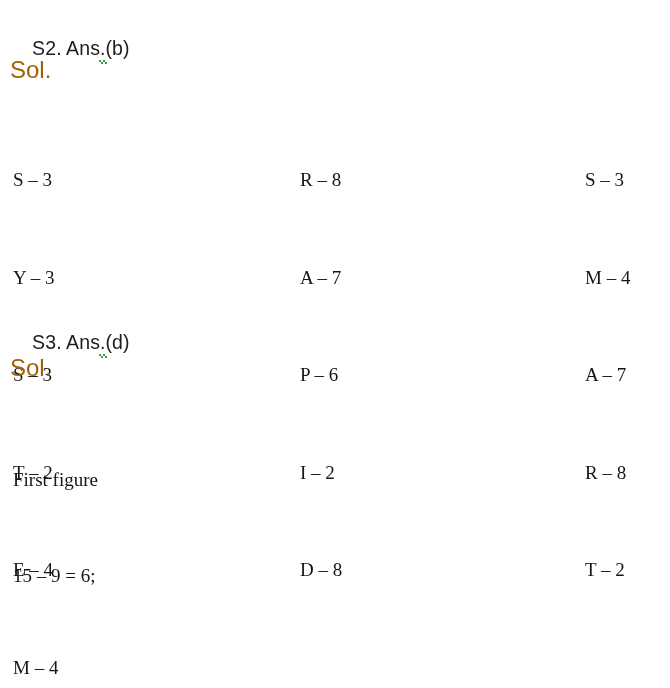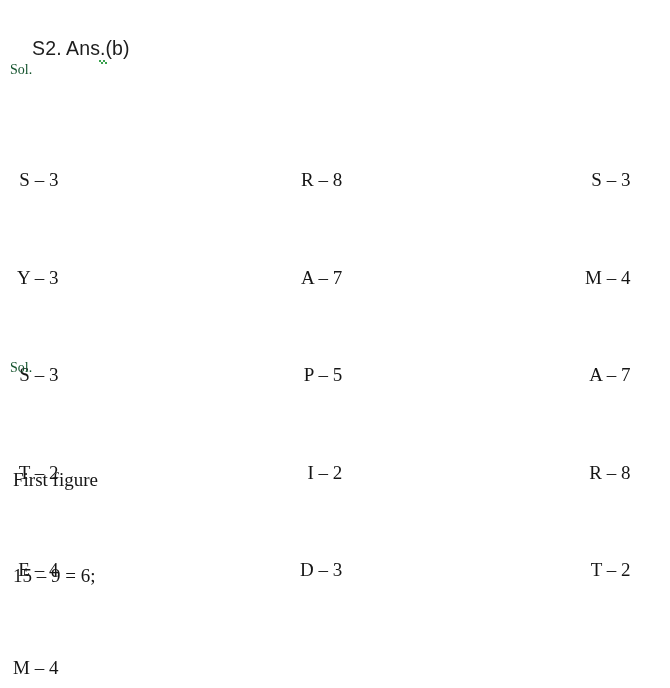--- a/index.html
+++ b/index.html
@@ -53,37 +53,37 @@
       linear-gradient(-45deg, transparent 40%, #2f9e44 40%, #2f9e44 60%, transparent 60%);
     background-size: 4px 4px;
     background-repeat: repeat-x;
     background-position: 0 0, 2px 0;
     opacity: 0.95;
   }
 
   .sol-label {
     position: absolute;
     left: 10px;
-    font-family: Liberation Serif, serif;
-    font-size: 14px;
+    font-family: Liberation Sans, sans-serif;
+    font-size: 24px;
     line-height: 24px;
-    color: #14532d;
+    color: #a16207;
   }
 
   
   .map-col {
     position: absolute;
     top: 99px;
     font-family: "Liberation Serif", "DejaVu Serif", serif;
     font-size: 19px;
     line-height: 32.5px;
     color: #151515;
     white-space: pre;
   }
-  .map-col .pair { display: block; height: 32.5px; text-align: right; }
+  .map-col .pair { display: block; height: 32.5px; }
   #map-col-1 { left: 13px; }
   #map-col-2 { left: 300px; }
   #map-col-3 { left: 585px; }
 
   
   .calc-block {
     position: absolute;
     left: 13px;
     top: 399px;
     font-family: "Liberation Serif", "DejaVu Serif", serif;
@@ -111,33 +111,36 @@
     <span class="pair">Y – 3</span>
     <span class="pair">S – 3</span>
     <span class="pair">T – 2</span>
     <span class="pair">E – 4</span>
     <span class="pair">M – 4</span>
   </div>
 
   <div class="map-col" id="map-col-2">
     <span class="pair">R – 8</span>
     <span class="pair">A – 7</span>
-    <span class="pair">P – 5</span>
+    <span class="pair">P – 6</span>
     <span class="pair">I – 2</span>
-    <span class="pair">D – 3</span>
+    <span class="pair">D – 8</span>
   </div>
 
   <div class="map-col" id="map-col-3">
     <span class="pair">S – 3</span>
     <span class="pair">M – 4</span>
     <span class="pair">A – 7</span>
     <span class="pair">R – 8</span>
     <span class="pair">T – 2</span>
   </div>
 
+  <div class="ans-heading" style="top:306px;">
+    <span class="seg">S3. Ans</span><span class="squiggle"><span>.</span></span><span class="seg">(d)</span>
+  </div>
 
   <div class="sol-label" style="top:356px;">Sol.</div>
 
   <div class="calc-block">
     <span class="calc-line fig-title">First figure</span>
     <span class="calc-line">15 – 9 = 6;</span>
     
     
     
     

